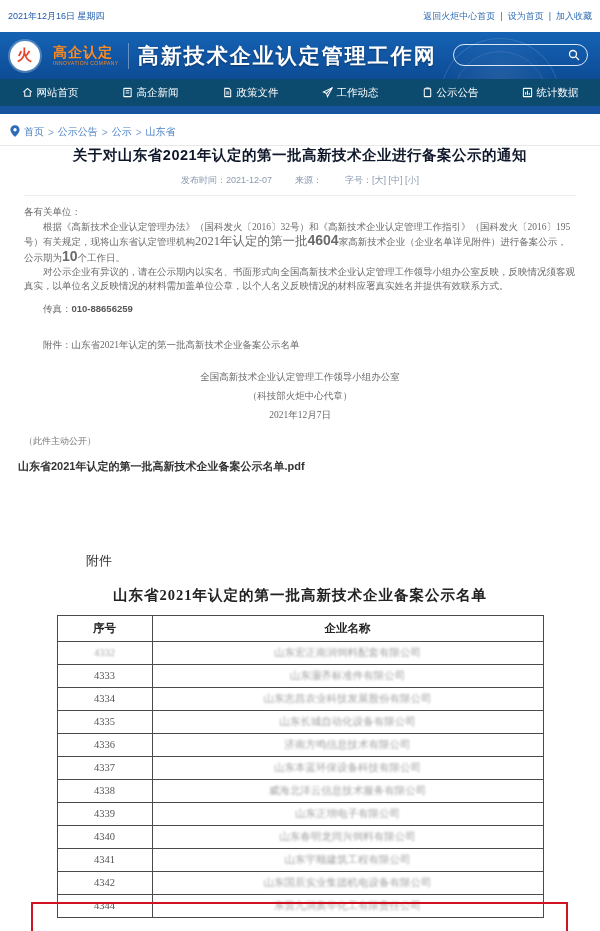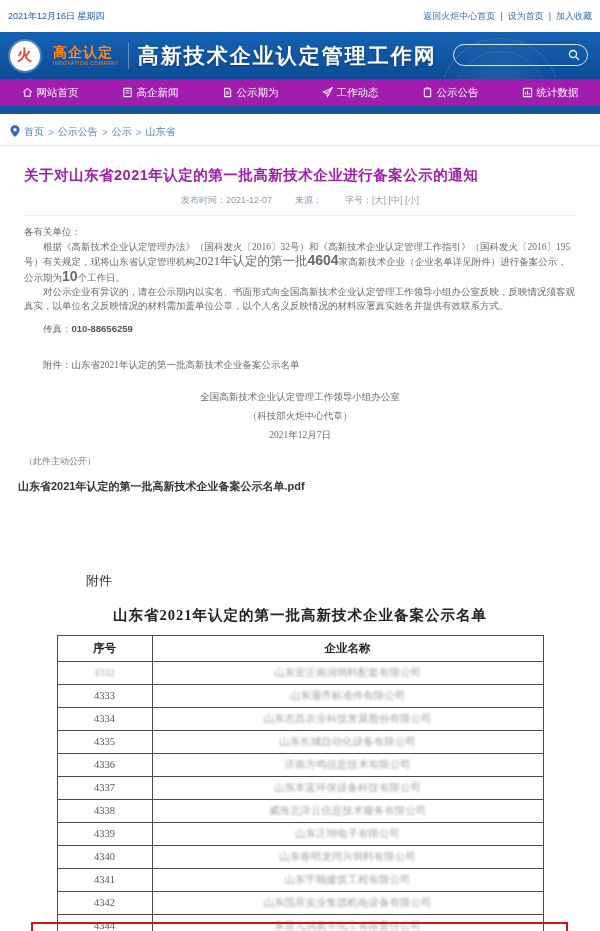--- a/index.html
+++ b/index.html
@@ -32,34 +32,34 @@
   .logo-title { color:#ff8a1e; font-size:14px; font-weight:bold; letter-spacing:1px; }
   .logo-sub { color:#ff8a1e; font-size:5px; margin-top:2px; letter-spacing:.5px; }
   .logo-divider { width:1px; height:26px; background:rgba(255,255,255,.35); margin:0 9px; }
   .site-title { color:#fff; font-size:21px; font-weight:bold; letter-spacing:2px; z-index:1;
     text-shadow:0 1px 2px rgba(0,0,0,.35); }
   .search-box { position:absolute; right:12px; top:12px; width:135px; height:22px;
     border:1px solid rgba(255,255,255,.85); border-radius:11px; display:flex; align-items:center;
     justify-content:flex-end; padding:0 7px; background:transparent; z-index:2; }
   .search-box svg { display:block; }
   
-  .nav { height:27px; background:#a21caf; display:flex;align-items:center; }
+  .nav { height:27px; background:#0c4a6e; display:flex;align-items:center; }
   .nav-item { flex:1; display:flex; align-items:center; justify-content:center; gap:4px;
     color:#fff; font-size:10.5px; cursor:pointer; }
   .nav-item svg { display:block; }
   .nav-strip { height:8px; background:#16549f; }
   
   .breadcrumb { display:flex; align-items:center; gap:4px; padding:11px 10px 6px 10px;
     font-size:10px; color:#4d82c4; border-bottom:1px solid #e8e8e8; }
   .crumb { color:#4d82c4; cursor:pointer; }
   .crumb-sep { color:#8aa7cc; }
   
   .article { padding:0 24px; }
-  .article-title { margin-top:20px; font-size:14.5px; font-weight:bold;
-    color:#a21caf; letter-spacing:.5px; }
+  .article-title { margin-top:0; text-align:center; font-size:14.5px; font-weight:bold;
+    color:#0f172a; letter-spacing:.5px; }
   .article-meta { margin-top:9px; text-align:center; font-size:9px; color:#8a9ab0;
     padding-bottom:8px; border-bottom:1px solid #ececec; }
   .article-meta .m-sp { display:inline-block; width:18px; }
   .doc { font-family:"Liberation Serif", serif; color:#6a6a6a; font-size:9.5px;
     line-height:13.5px; margin-top:10px; }
   .doc p { margin-bottom:1px; }
   .doc .indent { text-indent:2em; }
   .seg-large { font-size:12.5px; font-family:"Liberation Serif", serif; }
   .seg-bold { font-weight:bold; font-family:"Liberation Sans", sans-serif; font-size:14px; }
   .fax-line { margin-top:9px; }
@@ -145,21 +145,21 @@
     <span>高企新闻</span>
   </div>
   <div class="nav-item">
     <span>
       <svg width="11" height="11" viewBox="0 0 24 24" fill="none" stroke="#fff" stroke-width="2.2">
         <path d="M6 3h9l4 4v14H6z"></path>
           <line x1="9" y1="11" x2="16" y2="11"></line>
           <line x1="9" y1="15" x2="16" y2="15"></line>
       </svg>
       </span>
-    <span>公示期为</span>
+    <span>政策文件</span>
   </div>
   <div class="nav-item">
     <span>
       <svg width="11" height="11" viewBox="0 0 24 24" fill="none" stroke="#fff" stroke-width="2.2">
         <path d="M22 2 3 11l7 3 2 7z"></path>
           <path d="M22 2 10 14"></path>
       </svg>
       </span>
     <span>工作动态</span>
   </div>

